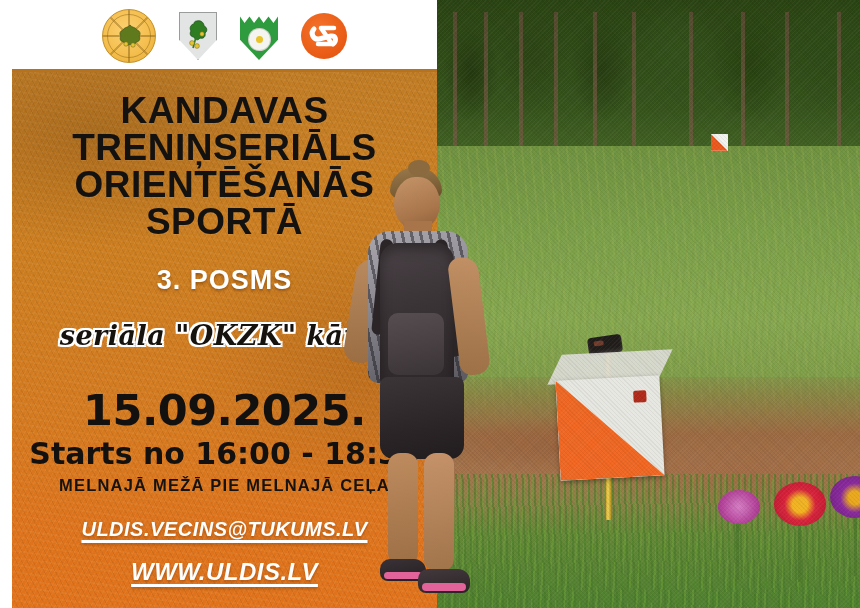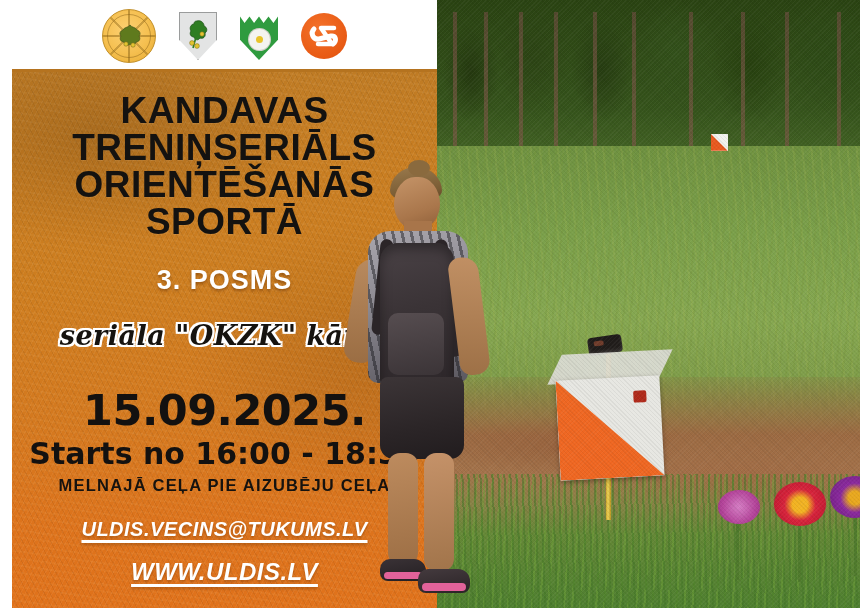--- a/index.html
+++ b/index.html
@@ -483,17 +483,17 @@
     <div class="title-line l1">KANDAVAS</div>
     <div class="title-line l2">TRENIŅSERIĀLS</div>
     <div class="title-line l3">ORIENTĒŠANĀS</div>
     <div class="title-line l4">SPORTĀ</div>
   </div>
 
   <div class="txt posms">3. POSMS</div>
   <div class="txt script">seriāla "OKZK" kārta</div>
   <div class="txt date">15.09.2025.</div>
   <div class="txt starts">Starts no  16:00 - 18:30</div>
-  <div class="txt place">MELNAJĀ CEĻA PIE AIZUBĒJU CEĻA</div>
+  <div class="txt place">MELNAJĀ MEŽĀ PIE MELNAJĀ CEĻA</div>
   <div class="txt contact">ULDIS.VECINS@TUKUMS.LV</div>
   <div class="txt web">WWW.ULDIS.LV</div>
 
 </div>
 
 </body></html>

